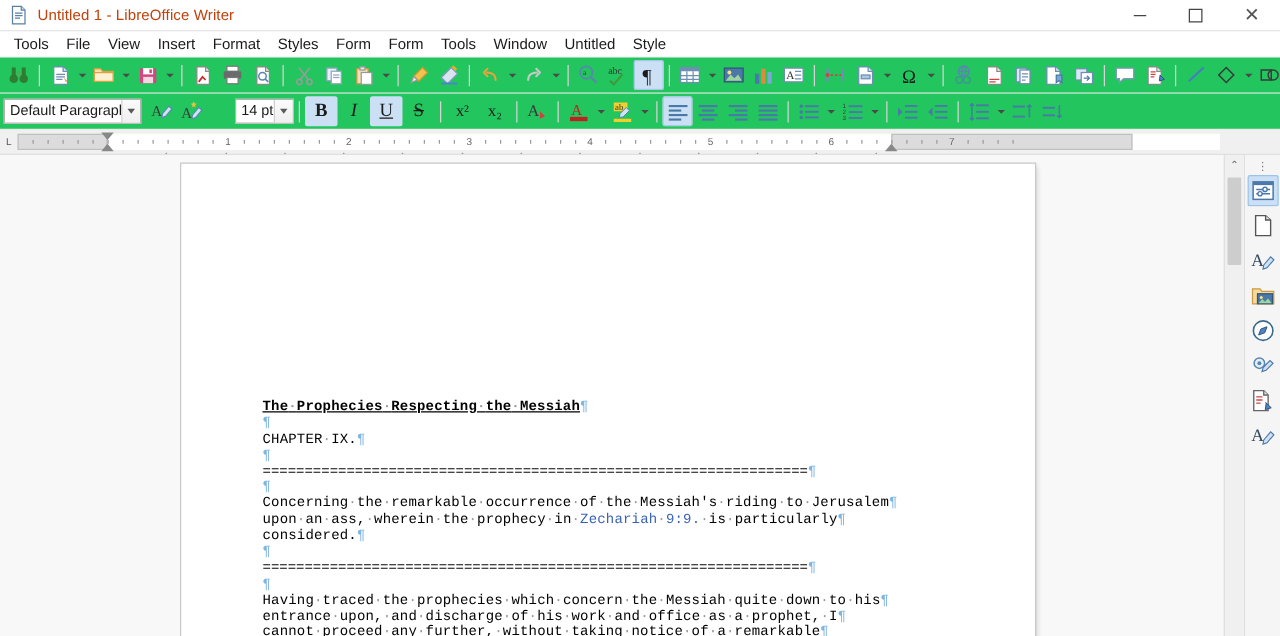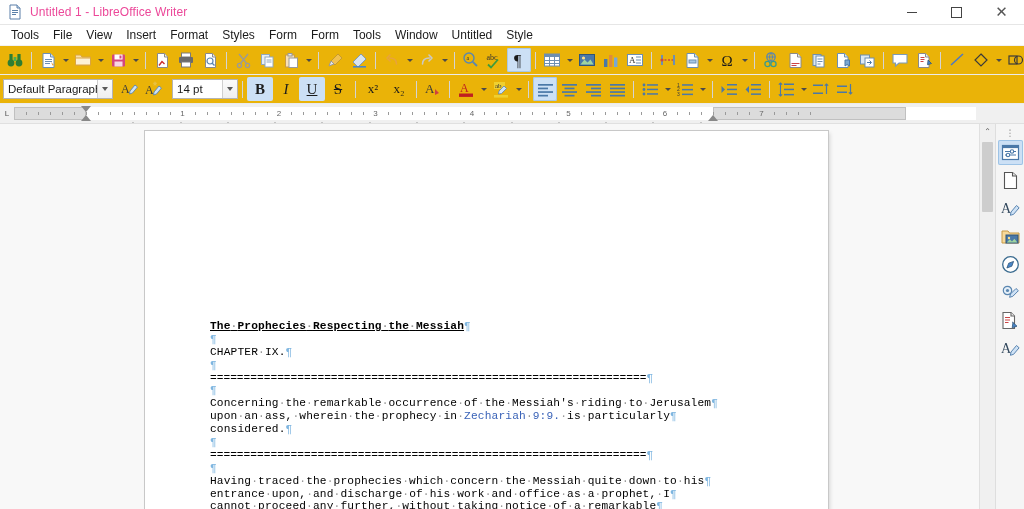--- a/index.html
+++ b/index.html
@@ -18,21 +18,21 @@
     height: 25px; background: #ffffff;
     display: flex; align-items: center;
     border-bottom: 1px solid #e6e6e6;
     position: relative;
   }
   .titlebar .app-icon {
     width: 16px; height: 16px; margin-left: 7px; margin-right: 7px;
     flex: 0 0 16px; position: relative;
   }
   .titlebar .title-text {
-    font-size: 12px; color: #ec4899; letter-spacing: .1px;
+    font-size: 12px; color: #c2410c; letter-spacing: .1px;
   }
   .wincontrols { margin-left: auto; display: flex; height: 25px; }
   .wincontrols > div {
     width: 45px; height: 25px; display: flex;
     align-items: center; justify-content: center;
     color: #555;
   }
   .wc-min::before { content:""; display:block; width:10px; height:1px; background:#444; }
   .wc-max::before { content:""; display:block; width:9px; height:9px; border:1px solid #444; }
   .wc-close { font-size: 15px; line-height: 1; font-family:"DejaVu Sans", sans-serif; }
@@ -44,21 +44,21 @@
     padding-left: 4px;
     border-bottom: 1px solid #f2f2f2;
   }
   .menubar .mi {
     padding: 2px 7px; font-size: 12px; color: #1b1b1b;
     cursor: default; white-space: nowrap;
   }
 
   
   .toolbar {
-    height: 29px; background: #eab308;
+    height: 29px; background: #22c55e;
     display: flex; align-items: center;
     padding: 0 3px;
     border-bottom: 1px solid #ebebeb;
   }
   .tb-btn {
     width: 24px; height: 24px;
     display: flex; align-items: center; justify-content: center;
     border-radius: 2px; position: relative; flex: 0 0 auto;
   }
   .tb-btn.active { background: #cce0f5; box-shadow: inset 0 0 0 1px #a8c8e8; }
@@ -528,21 +528,21 @@
   </div>
   <div class="tb-btn">
     <svg width="19" height="18" viewBox="0 0 19 18">
       <text x="0" y="14" font-size="12" fill="#3a3a3a" font-family="serif">A</text>
       <path d="M9 12l5-6 2.5 2-5 6-3 1z" fill="#cfe2f5" stroke="#5a86b0" stroke-width=".9"></path>
       <path d="M10 1l.7 1.6L12.4 3l-1.3 1.2.4 1.7-1.5-.9-1.5.9.4-1.7L7.6 3l1.7-.4z" fill="#e8c040"></path>
     </svg>
   </div>
 
 
-  <div class="combo" style="width:66px; margin-left:6px;">
+  <div class="combo" style="width:47px; margin-left:22px;">
     <div class="cv">14 pt</div>
     <div class="cbtn"></div>
   </div>
 
   <div class="tb-sep"></div>
 
   <div class="fbtn on" style="font-weight:bold;font-size:15px">B</div>
   <div class="fbtn" style="font-style:italic;font-size:15px">I</div>
   <div class="fbtn on" style="text-decoration:underline;font-size:15px">U</div>
   <div class="fbtn" style="text-decoration:line-through;font-size:15px">S</div>

